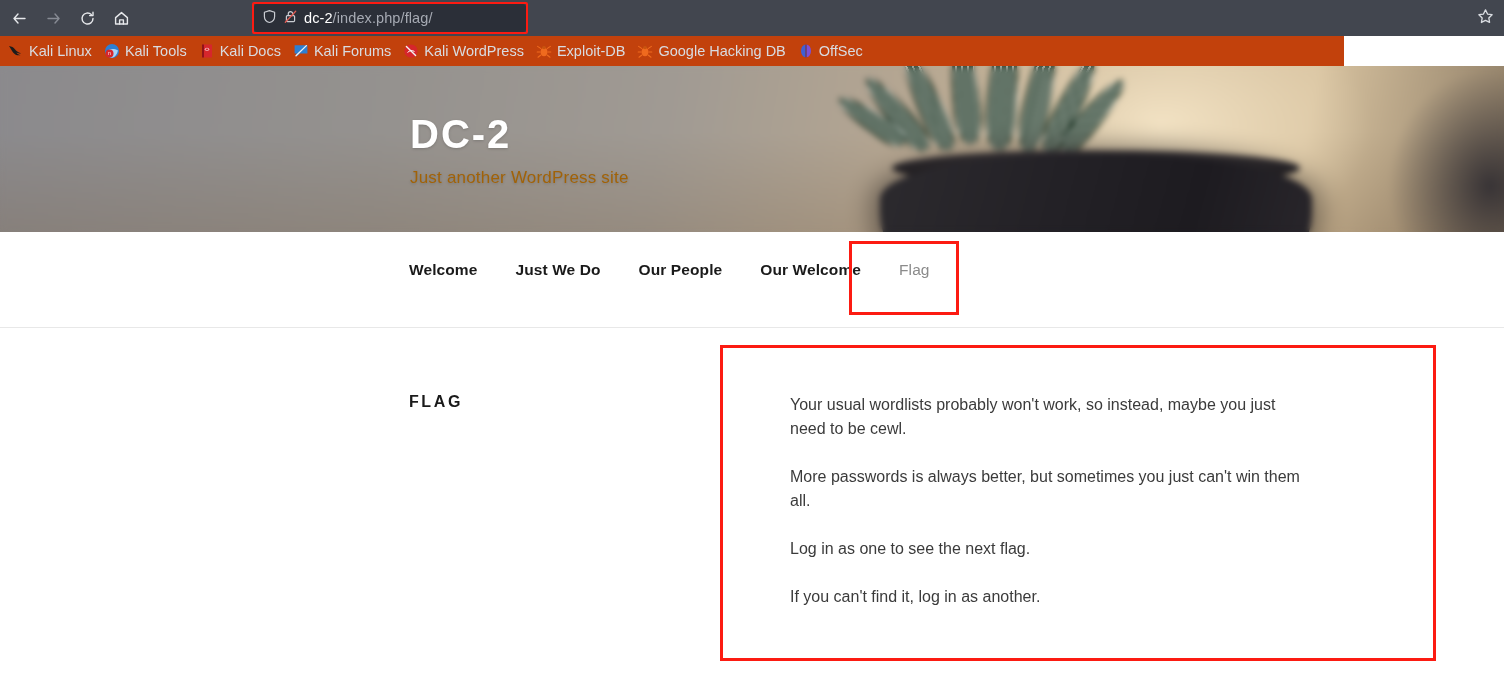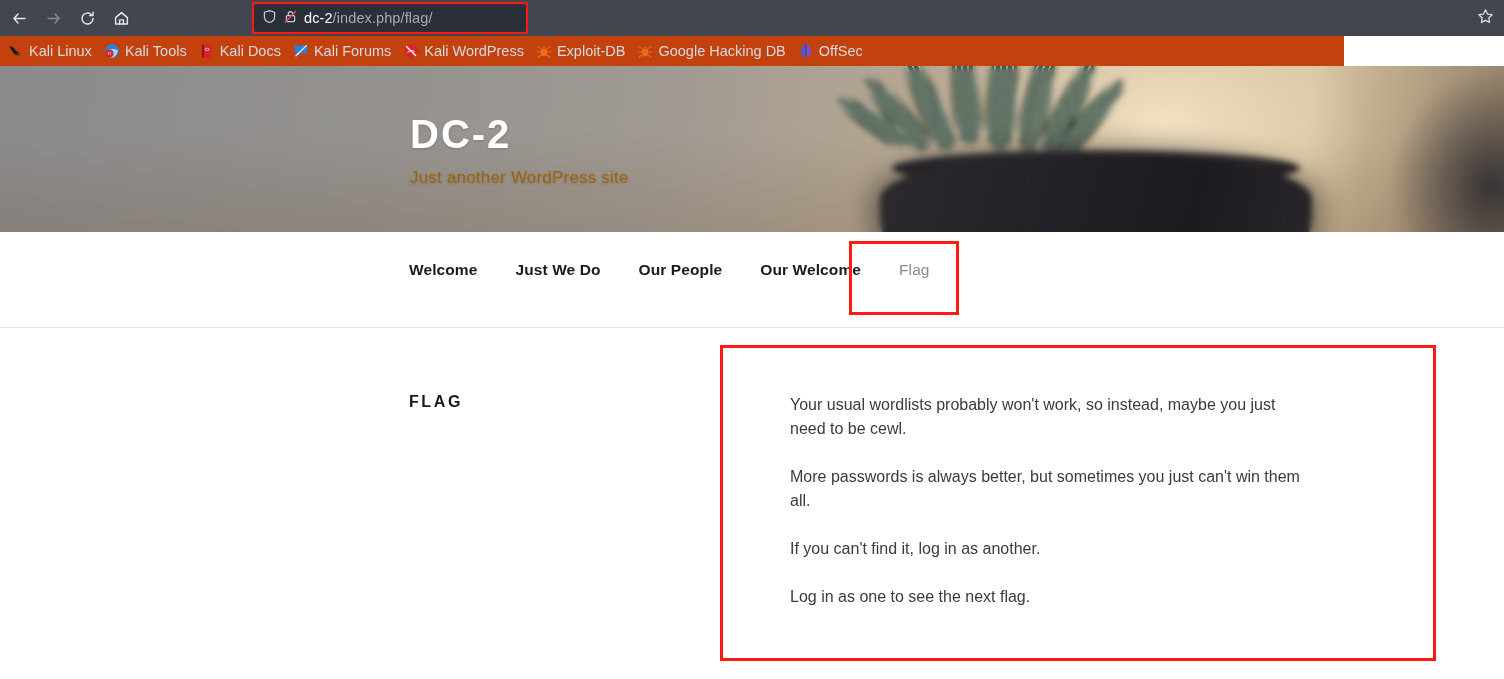--- a/index.html
+++ b/index.html
@@ -418,18 +418,18 @@
   </div>
 </nav>
 <div class="nav-flag-wrap"></div>
 
 <main>
   <h1 class="page-title">FLAG</h1>
 
   <article class="article">
     <p class="flag-para">Your usual wordlists probably won't work, so instead, maybe you just need to be cewl.</p>
     <p class="flag-para">More passwords is always better, but sometimes you just can't win them all.</p>
+    <p class="flag-para">Log in as one to see the next flag.</p>
     <p class="flag-para">If you can't find it, log in as another.</p>
-    <p class="flag-para">Log in as one to see the next flag.</p>
   </article>
 
   <div class="flag-box-highlight"></div>
 </main>
 
 </body></html>

